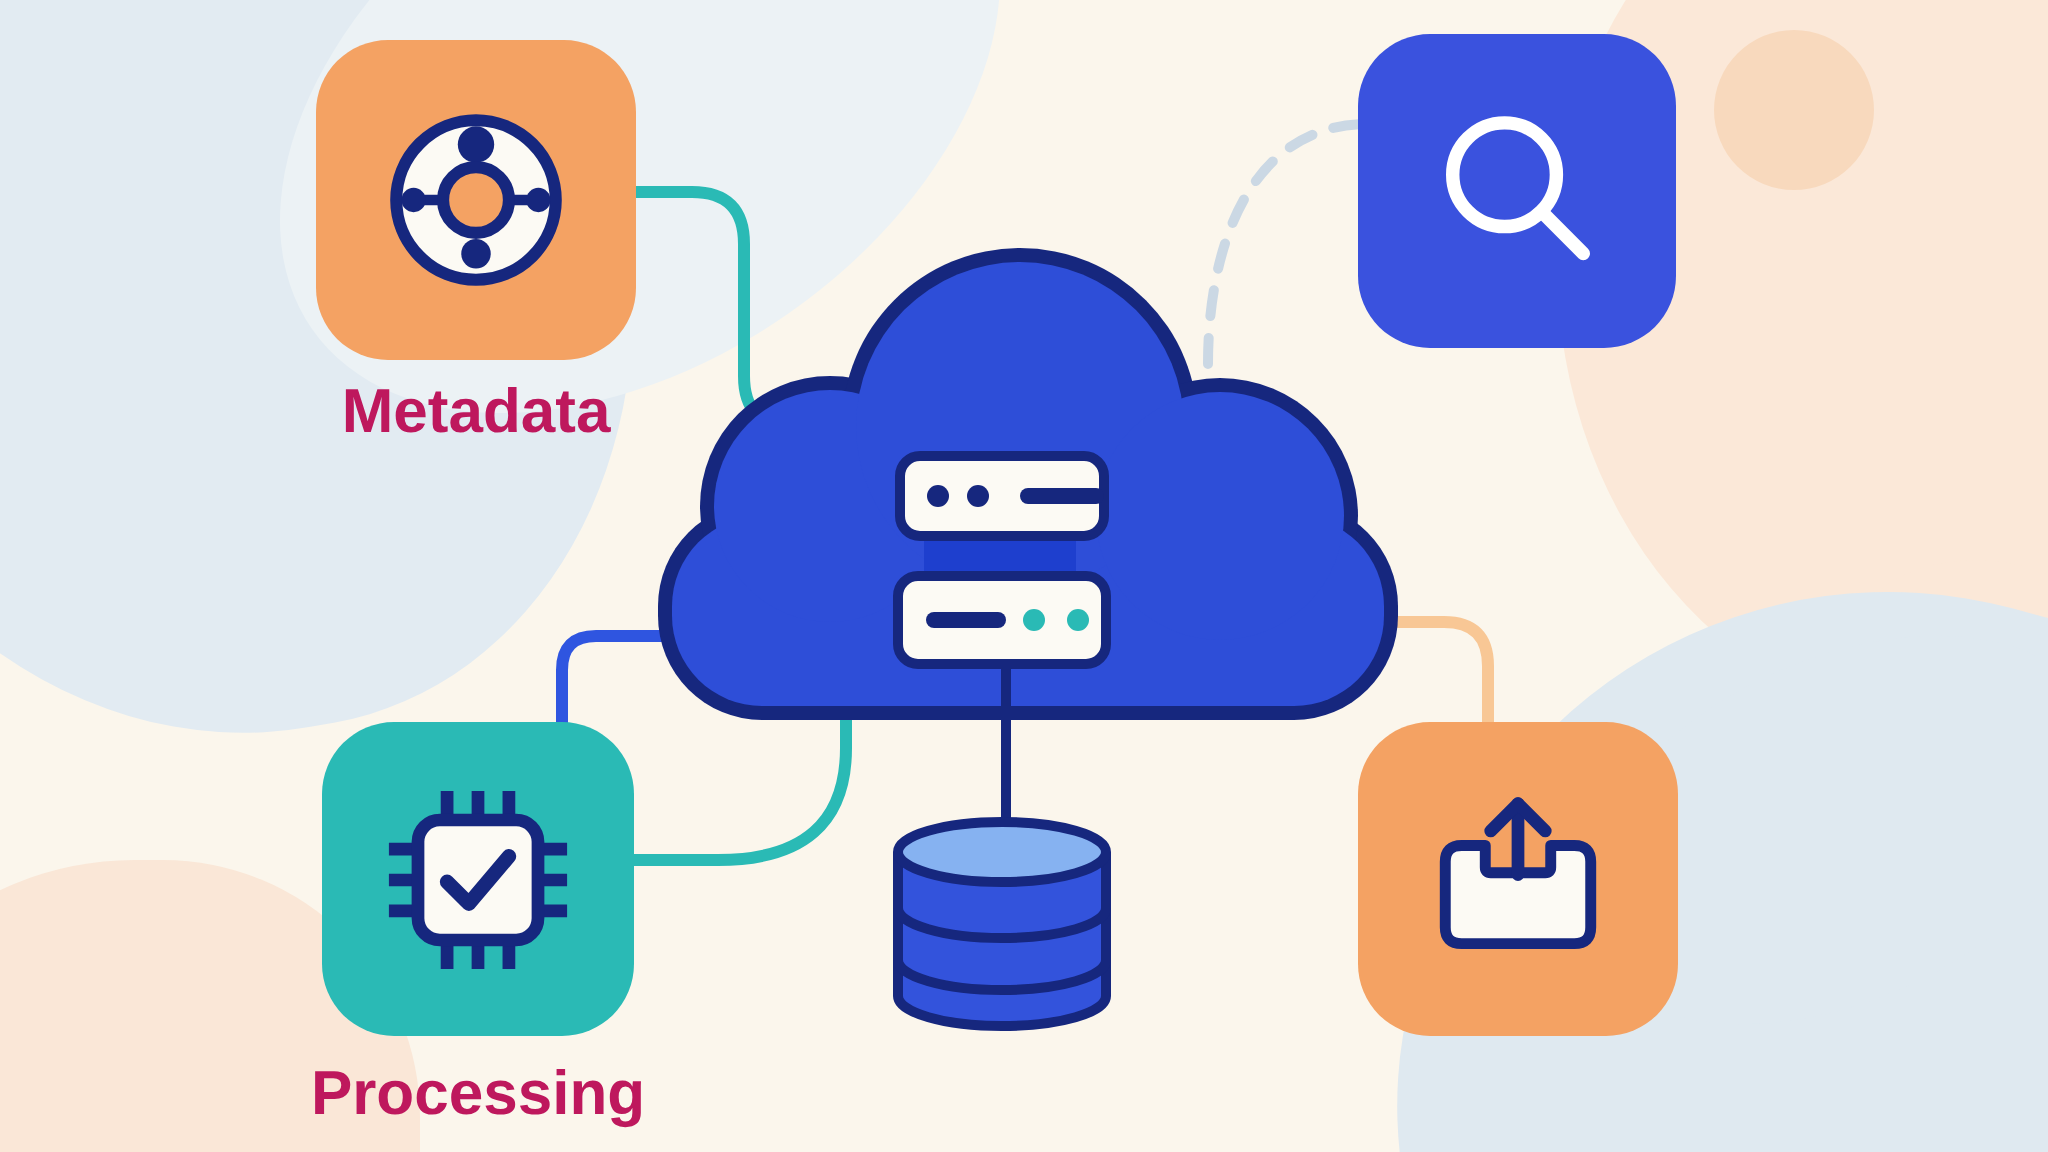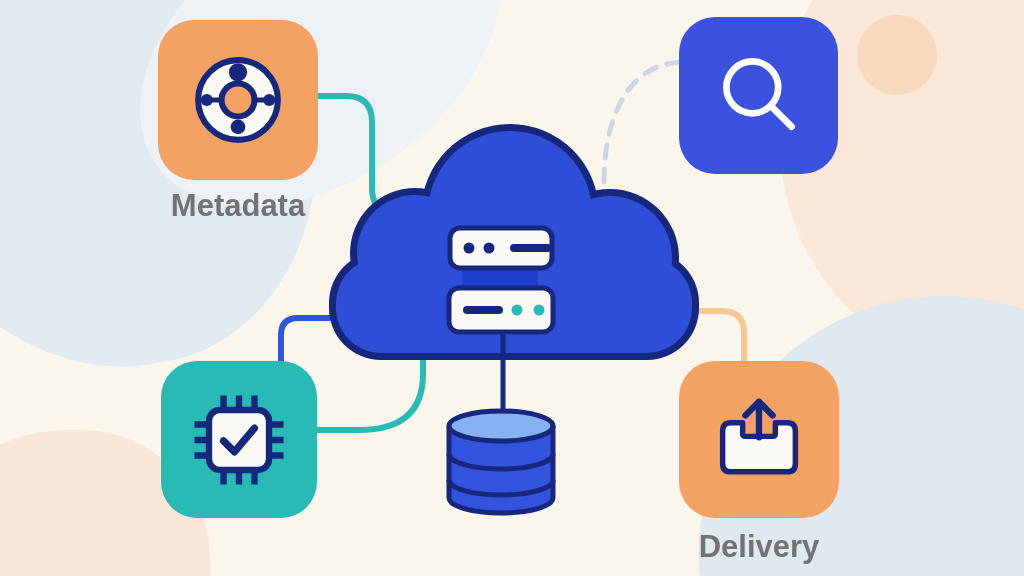--- a/index.html
+++ b/index.html
@@ -33,21 +33,21 @@
     border-radius:36px;}
   .card-orange{background:#F4A263;}
   .card-blue{background:#3A52DE;}
   .card-teal{background:#2ABAB5;}
   .card-metadata{left:158px;top:20px;width:160px;height:160px;}
   .card-search{left:679px;top:17px;width:159px;height:157px;}
   .card-processing{left:161px;top:361px;width:156px;height:157px;}
   .card-delivery{left:679px;top:361px;width:160px;height:157px;}
   
   .node-label{position:absolute;z-index:2;width:280px;text-align:center;
-    font-size:31px;font-weight:700;color:#737373;letter-spacing:0px;}
+    font-size:31px;font-weight:700;color:#be185d;letter-spacing:0px;}
   .label-metadata{left:98px;top:188px;}
   .label-search{left:619px;top:188px;}
   .label-processing{left:101px;top:529px;width:276px;}
   .label-delivery{left:619px;top:529px;}
 </style>
 </head>
 <body>
 
 <div class="canvas">
 
@@ -133,23 +133,23 @@
       <g stroke="#16277E" stroke-width="7">
         <path d="M38,6 V22 M55,6 V22 M72,6 V22"></path>
         <path d="M38,88 V104 M55,88 V104 M72,88 V104"></path>
         <path d="M6,38 H22 M6,55 H22 M6,72 H22"></path>
         <path d="M88,38 H104 M88,55 H104 M88,72 H104"></path>
       </g>
       <rect x="22" y="22" width="66" height="66" rx="12" fill="#FCFAF4" stroke="#16277E" stroke-width="7"></rect>
       <path d="M38,56 L50,68 L72,42" fill="none" stroke="#16277E" stroke-width="8" stroke-linecap="round" stroke-linejoin="round"></path>
     </svg>
   </div>
+  <div class="node-label label-processing">Processing</div>
 
   <div class="card card-orange card-delivery">
     <svg width="100" height="100" viewBox="0 0 110 110">
       <path d="M37,36 h-13 q-9,0 -9,9 v36 q0,9 9,9 h62 q9,0 9,-9 v-36 q0,-9 -9,-9 h-13 v12 q0,3 -3,3 h-30 q-3,0 -3,-3 z" fill="#FCFAF4" stroke="#16277E" stroke-width="6" stroke-linejoin="round"></path>
       <line x1="55" y1="52" x2="55" y2="13" stroke="#16277E" stroke-width="7" stroke-linecap="round"></line>
       <path d="M40,28 L55,13 L70,28" fill="none" stroke="#16277E" stroke-width="7" stroke-linecap="round" stroke-linejoin="round"></path>
     </svg>
   </div>
-  <div class="node-label label-delivery">Delivery</div>
 
 </div>
 
 </body></html>

